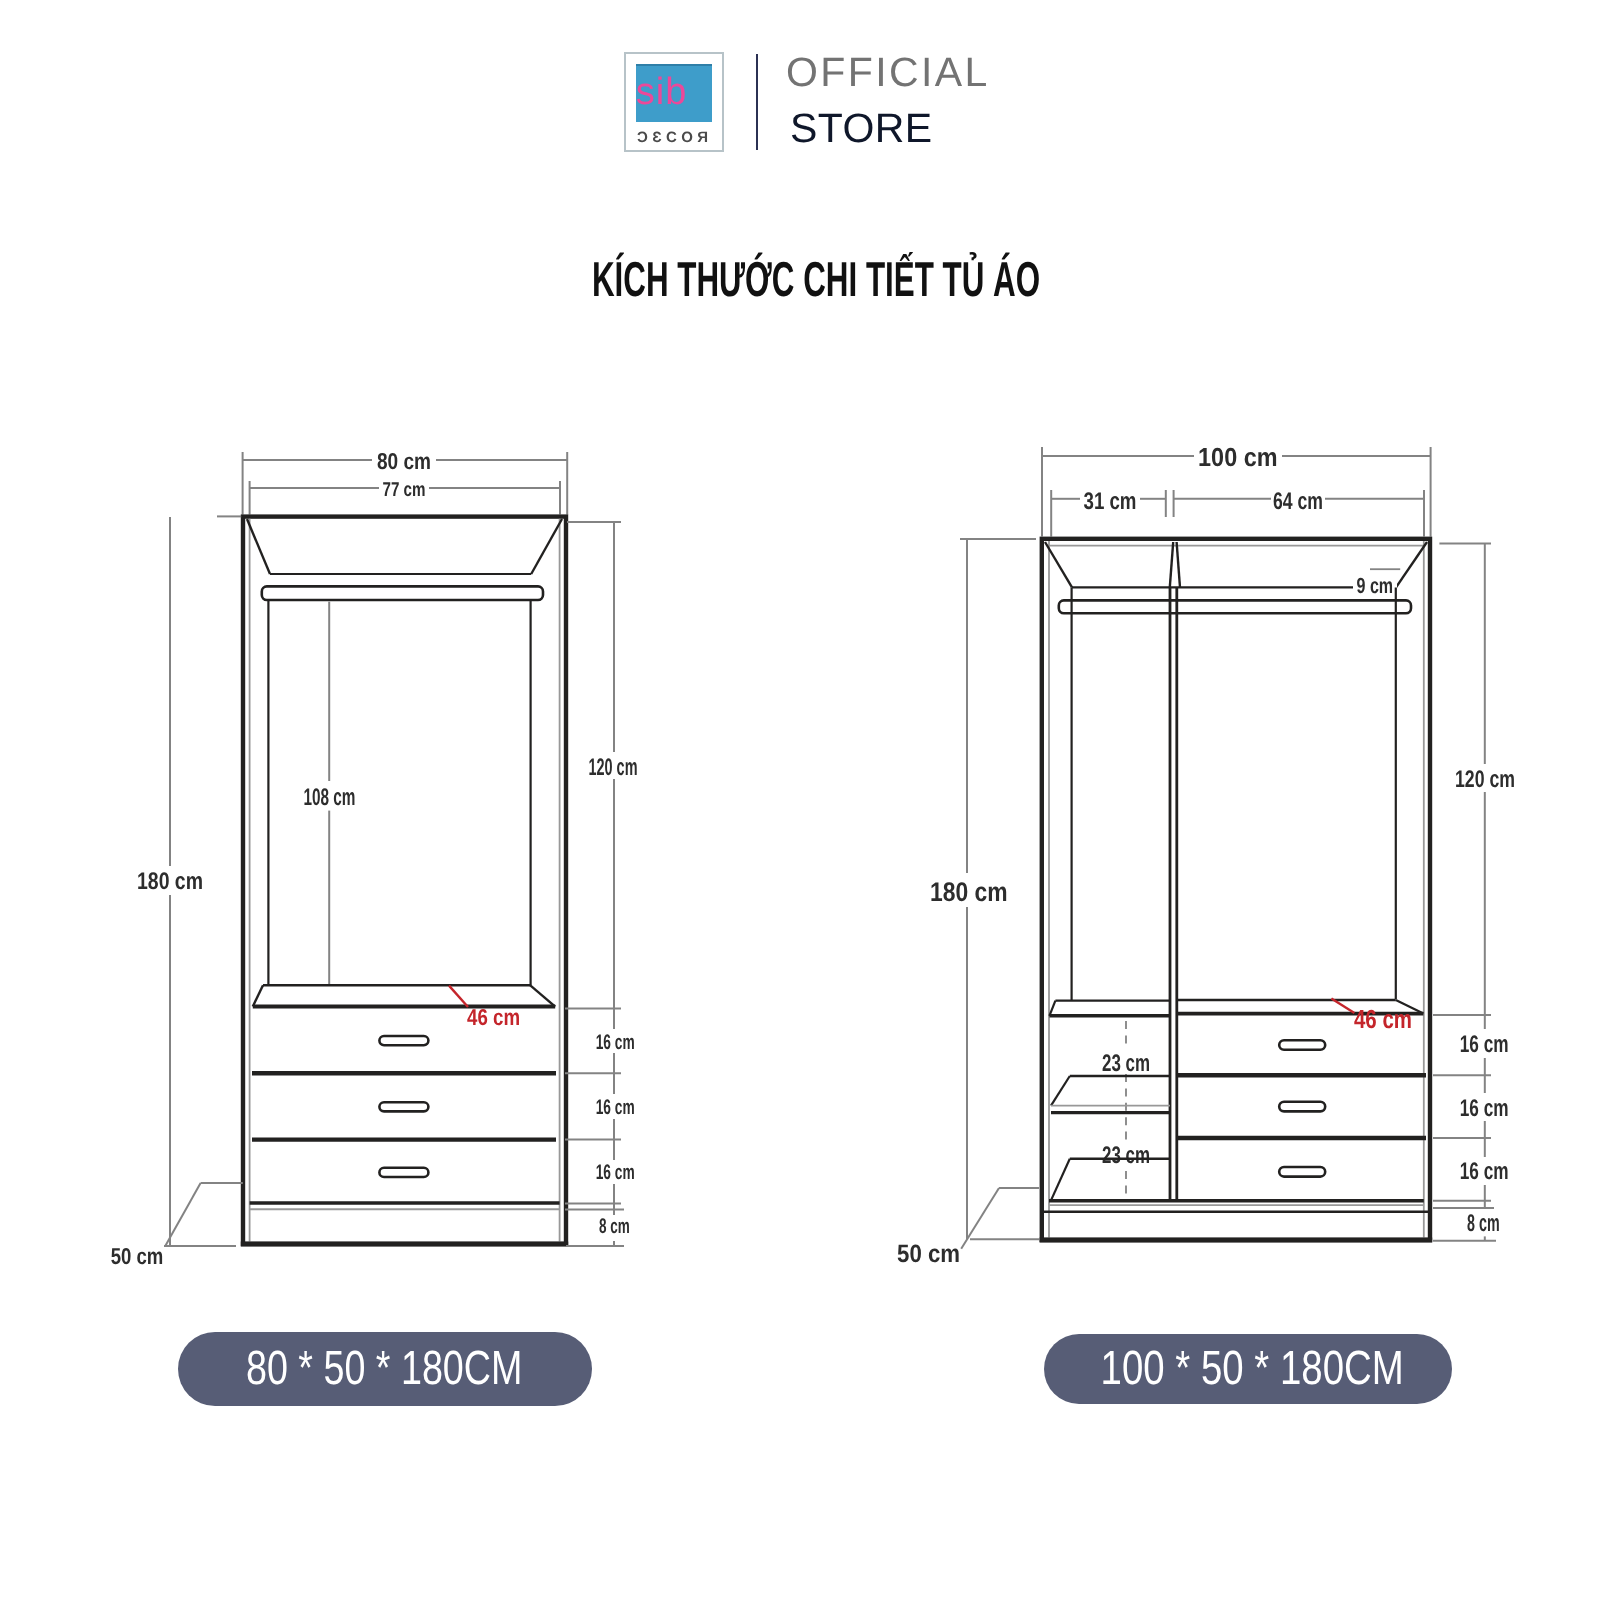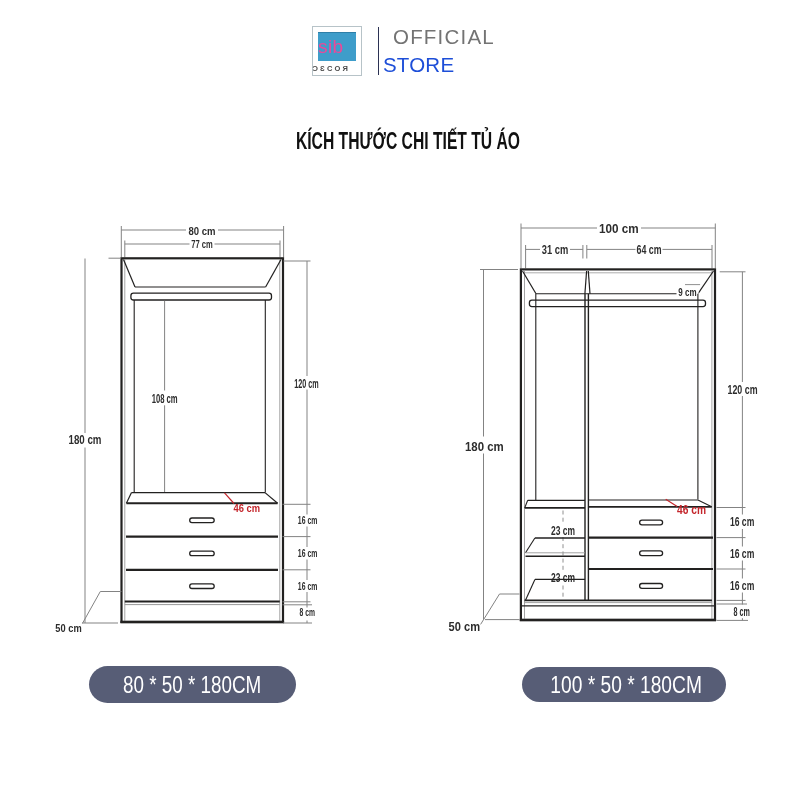--- a/index.html
+++ b/index.html
@@ -9,27 +9,27 @@
 </head>
 <body>
 <div style="position:relative;width:800px;height:800px;background:#fff;">
 
 <div class="abs" style="left:312.4px;top:25.9px;width:50px;height:50.3px;border:1px solid #b7c3c8;background:#fff;"></div>
 
 <div class="abs" style="left:317.9px;top:32.4px;width:38.4px;height:29px;background:#3e9dca;border-top:1.5px solid #2e7fa8;"></div>
 
 <div class="abs" style="left:317.9px;top:35.5px;width:17px;text-align:right;font-size:19px;line-height:22px;color:#ec4899;letter-spacing:0.5px;">sib</div>
 
-<div class="abs" style="left:312.4px;top:63.5px;width:50px;text-align:left;font-size:7.5px;color:#4a4a4a;letter-spacing:2.2px;font-weight:bold;">ƆƐCOЯ</div>
+<div class="abs" style="left:312.4px;top:63.5px;width:50px;text-align:center;font-size:7.5px;color:#4a4a4a;letter-spacing:2.2px;font-weight:bold;">ƆƐCOЯ</div>
 
 <div class="abs" style="left:378.2px;top:27px;width:1.2px;height:48px;background:#2b3153;"></div>
 
 <div class="abs" style="left:393px;top:26.6px;font-size:20.5px;line-height:20.5px;color:#737373;letter-spacing:1.2px;">OFFICIAL</div>
 
-<div class="abs" style="left:383px;top:54.6px;font-size:20.5px;line-height:20.5px;color:#1d4ed8;letter-spacing:0.2px;">STORE</div>
+<div class="abs" style="left:395px;top:54.6px;font-size:20.5px;line-height:20.5px;color:#0f172a;letter-spacing:0.2px;">STORE</div>
 
 <div class="abs" style="left:0;top:127.5px;width:816px;text-align:center;font-size:24.5px;line-height:25px;font-weight:bold;color:#111;transform:scaleX(0.64);transform-origin:408px 0;">KÍCH THƯỚC CHI TIẾT TỦ ÁO</div>
 
 <svg class="abs" style="left:0;top:0;" width="800" height="800" viewBox="0 0 800 800">
 
 <line x1="121.3" y1="230" x2="186.0" y2="230" stroke="#838383" stroke-width="1.0"></line>
 <line x1="218.0" y1="230" x2="283.6" y2="230" stroke="#838383" stroke-width="1.0"></line>
 <line x1="121.3" y1="226" x2="121.3" y2="257.3" stroke="#838383" stroke-width="1.0"></line>
 <line x1="283.6" y1="226" x2="283.6" y2="257.3" stroke="#838383" stroke-width="1.0"></line>
 <text x="202.0" y="234.5" font-size="11.5" textLength="27" lengthAdjust="spacingAndGlyphs" text-anchor="middle" fill="#2d2d2d" font-weight="bold" font-family="Liberation Sans, sans-serif">80 cm</text>

